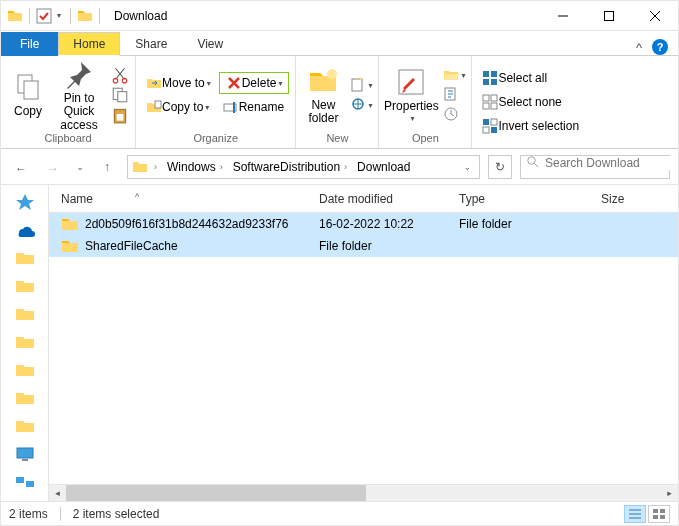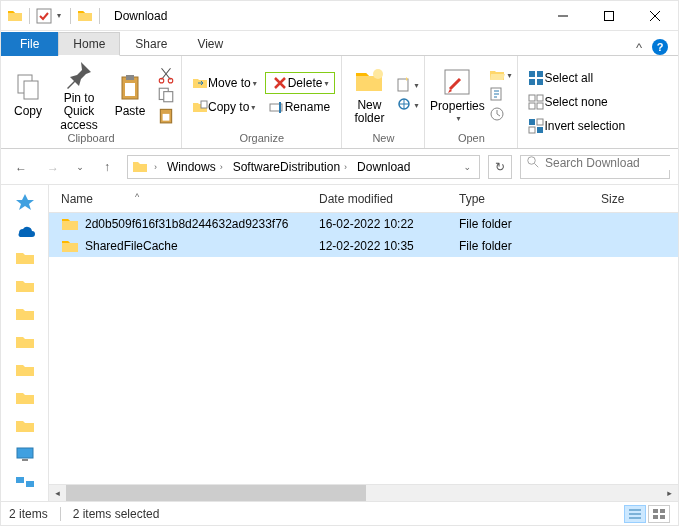--- a/index.html
+++ b/index.html
@@ -8,21 +8,21 @@
 .qat{display:flex;align-items:center;gap:2px;padding:0 6px}
 .qat .folder-mini{width:16px;height:16px}
 .qat .sep{width:1px;height:16px;background:#ccc;margin:0 4px}
 .qat .chev{color:#555;font-size:8px;padding:0 3px}
 .titlebar .title{padding-left:4px;color:#000}
 .titlebar .winbtns{margin-left:auto;display:flex}
 .titlebar .winbtns div{width:46px;height:30px;display:flex;align-items:center;justify-content:center;color:#000}
 .tabs{height:24px;display:flex;align-items:flex-end;background:#fff}
 .tab{padding:4px 14px;color:#333;border:1px solid transparent;position:relative;top:1px}
 .tab.file{background:#1979ca;color:#fff;padding:4px 18px}
-.tab.active{background:#e5e5e5;border:1px solid #d0d0d0;border-bottom-color:#fff}
+.tab.active{background:#fde047;border:1px solid #d0d0d0;border-bottom-color:#fff}
 .tabs .help{margin-left:auto;display:flex;align-items:center;gap:10px;padding-right:10px;color:#555}
 .help .q{background:#0078d7;color:#fff;border-radius:50%;width:16px;height:16px;display:flex;align-items:center;justify-content:center;font-size:11px;font-weight:bold}
 .ribbon{height:94px;border-top:1px solid #d0d0d0;border-bottom:1px solid #d0d0d0;background:#fff;display:flex}
 .group{display:flex;flex-direction:column;border-right:1px solid #e0e0e0;padding:2px 6px}
 .group-body{flex:1;display:flex;align-items:center;gap:4px}
 .group-label{text-align:center;color:#666;font-size:11px;padding-bottom:2px}
 .bigbtn{display:flex;flex-direction:column;align-items:center;justify-content:center;width:52px;height:68px;gap:2px;text-align:center;line-height:1.1}
 .bigbtn.narrow{width:42px}
 .icon32{width:32px;height:32px;display:flex;align-items:center;justify-content:center}
 .smallstack{display:flex;flex-direction:column;gap:2px}
@@ -137,30 +137,20 @@
       </div>
       <div class="bigbtn">
         <span class="icon32">
             <svg viewBox="0 0 32 32">
               <path fill="#5b5b5b" d="M18 4l10 10-5 2-5 5-2 7-4-4-7 7-1-1 7-7-4-4 7-2 5-5z"></path>
             </svg>
           </span>
         <span style="white-space:pre-line">Pin to Quick
 access</span>
       </div>
-      <div class="bigbtn narrow">
-        <span class="icon32">
-            <svg viewBox="0 0 32 32">
-              <rect x="8" y="6" width="16" height="22" fill="#d9a34a" stroke="#a0752e"></rect>
-              <rect x="12" y="4" width="8" height="5" fill="#888"></rect>
-              <rect x="11" y="12" width="10" height="13" fill="#fff"></rect>
-            </svg>
-          </span>
-        <span>Paste</span>
-      </div>
       <div class="smallstack" style="margin-left:2px">
         <span style="width:18px;height:18px">
             <svg viewBox="0 0 16 16">
               <path d="M4 2l8 10M12 2L4 12" stroke="#555" fill="none"></path>
               <circle cx="4" cy="13" r="2" fill="none" stroke="#d9372b"></circle>
               <circle cx="12" cy="13" r="2" fill="none" stroke="#d9372b"></circle>
             </svg>
           </span>
         <span style="width:18px;height:18px">
             <svg viewBox="0 0 16 16">
@@ -462,21 +452,20 @@
           <span class="rtype">File folder</span>
         </div>
         <div class="row">
           <span class="ricon">
             <svg viewBox="0 0 18 18">
               <path fill="#ffd76b" d="M1 4h6l2 2h8v9H1z"></path>
               <path fill="#ffb900" d="M1 4h6l2 2H1z"></path>
             </svg>
           </span>
           <span class="rname">SharedFileCache</span>
-          <span class="rdate">12-02-2022 10:35</span>
           <span class="rtype">File folder</span>
         </div>
       </div>
     <div class="hscroll">
       <div class="ar" style="left:0">◂</div>
       <div class="thumb"></div>
       <div class="ar" style="right:0">▸</div>
     </div>
   </div>
 </div>

